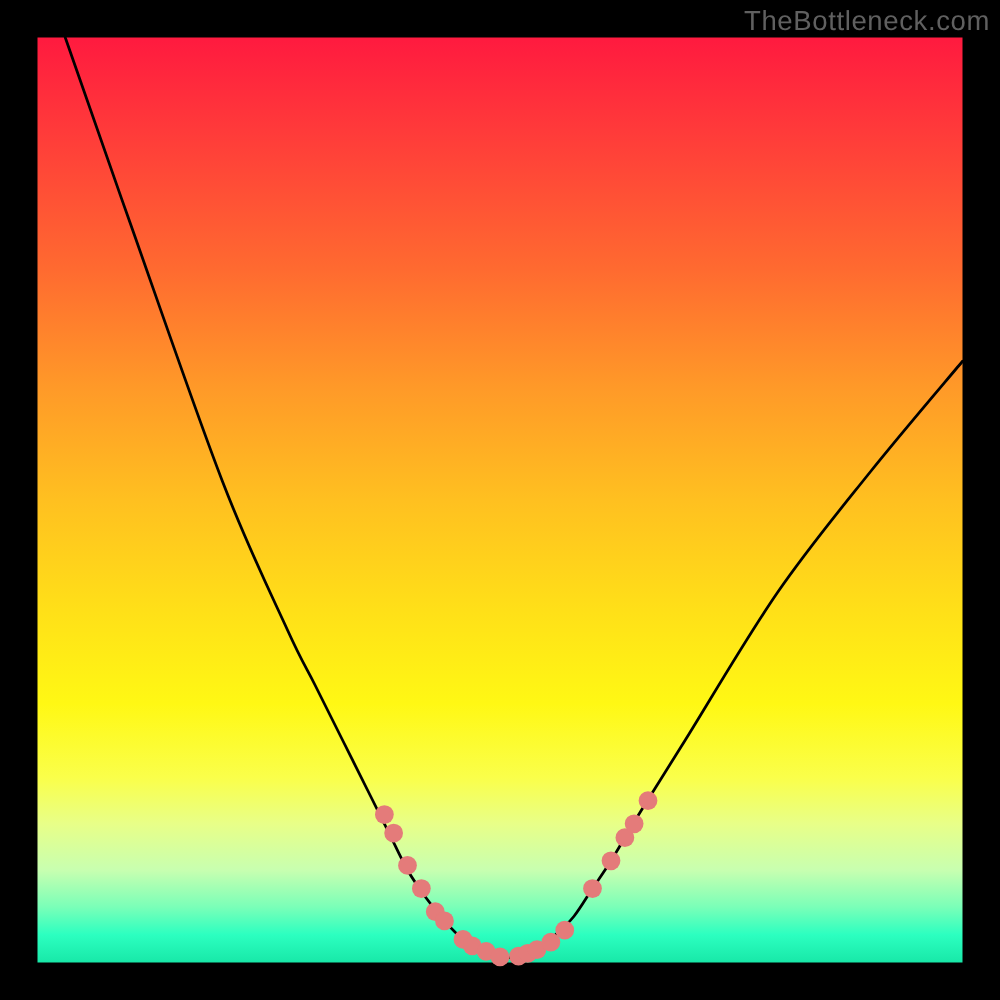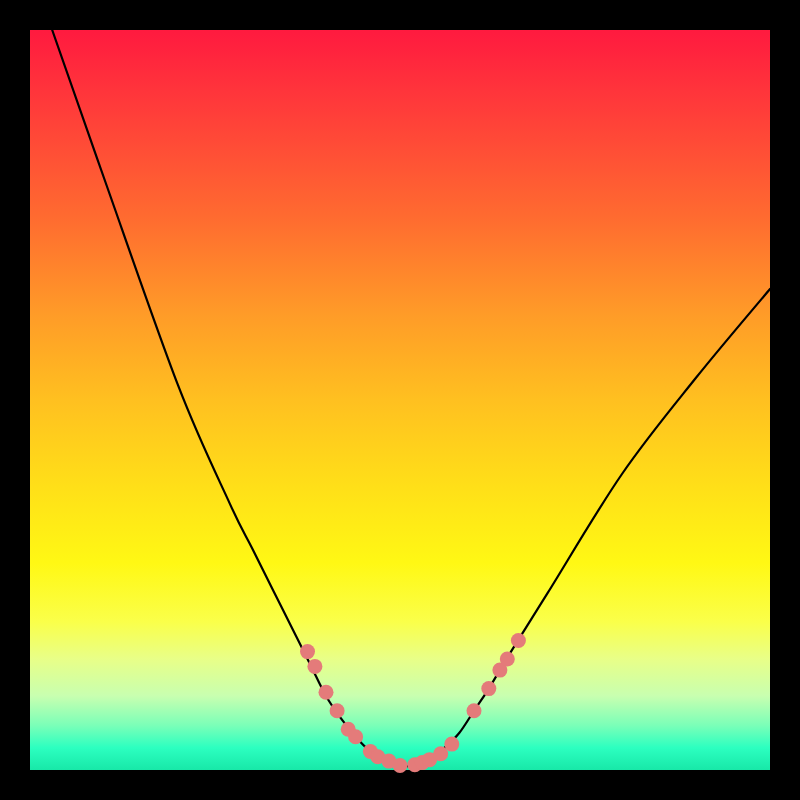--- a/index.html
+++ b/index.html
@@ -56,20 +56,21 @@
     width: 740px;
     height: 740px;
     overflow: visible;
   }
 </style>
 </head>
 <body>
 
 <div class="frame">
 
+  <div class="watermark">TheBottleneck.com</div>
 
   <div class="plot-area">
     <svg class="curve" viewBox="0 0 740 740">
       <path fill="none" stroke="#000" stroke-width="2.2" stroke-linecap="round" stroke-linejoin="round" d="M 22.2 0 C 30.833333333333332 24.666666666666668, 53.03333333333333 88.80000000000001, 74 148 C 94.96666666666667 207.2, 127.03333333333333 300.93333333333334, 148 355.2 C 168.96666666666667 409.46666666666664, 187.46666666666667 446.4666666666667, 199.8 473.6 C 212.13333333333335 500.73333333333335, 214.6 503.2, 222 518 C 229.4 532.8, 236.8 547.6, 244.20000000000002 562.4 C 251.60000000000002 577.1999999999999, 260.2333333333333 594.4666666666666, 266.4 606.8 C 272.56666666666666 619.1333333333333, 276.26666666666665 626.5333333333333, 281.2 636.4 C 286.1333333333333 646.2666666666667, 291.06666666666666 657.3666666666667, 296 666 C 300.93333333333334 674.6333333333333, 305.8666666666667 681.4166666666667, 310.8 688.2 C 315.73333333333335 694.9833333333333, 320.6666666666667 701.1500000000001, 325.6 706.7 C 330.53333333333336 712.25, 335.4666666666667 717.4300000000001, 340.40000000000003 721.5 C 345.33333333333337 725.5699999999999, 350.26666666666665 728.6533333333333, 355.2 731.12 C 360.1333333333333 733.5866666666667, 365.06666666666666 735.6833333333333, 370 736.3 C 374.93333333333334 736.9166666666666, 379.8666666666667 736.0533333333334, 384.8 734.82 C 389.73333333333335 733.5866666666667, 394.6666666666667 731.7366666666667, 399.6 728.9 C 404.53333333333336 726.0633333333333, 409.4666666666667 722.1166666666666, 414.40000000000003 717.8 C 419.33333333333337 713.4833333333333, 424.26666666666665 709.1666666666666, 429.2 703 C 434.1333333333333 696.8333333333334, 439.06666666666666 688.1999999999999, 444 680.8 C 448.93333333333334 673.4, 452.6333333333333 668.4666666666667, 458.8 658.6 C 464.9666666666667 648.7333333333333, 471.1333333333333 637.6333333333333, 481 621.6 C 490.8666666666667 605.5666666666667, 499.5 592, 518 562.4 C 536.5 532.8, 567.3333333333334 479.76666666666665, 592 444 C 616.6666666666666 408.23333333333335, 641.3333333333334 378.63333333333327, 666 347.79999999999995 C 690.6666666666666 316.96666666666664, 727.6666666666666 273.8, 740 259"></path>
       <g>
           <circle cx="277.5" cy="621.6" r="7.5" fill="#e47b7a"></circle>
           <circle cx="284.90000000000003" cy="636.4" r="7.5" fill="#e47b7a"></circle>
           <circle cx="296" cy="662.3" r="7.5" fill="#e47b7a"></circle>
           <circle cx="307.09999999999997" cy="680.8" r="7.5" fill="#e47b7a"></circle>
           <circle cx="318.2" cy="699.3" r="7.5" fill="#e47b7a"></circle>

